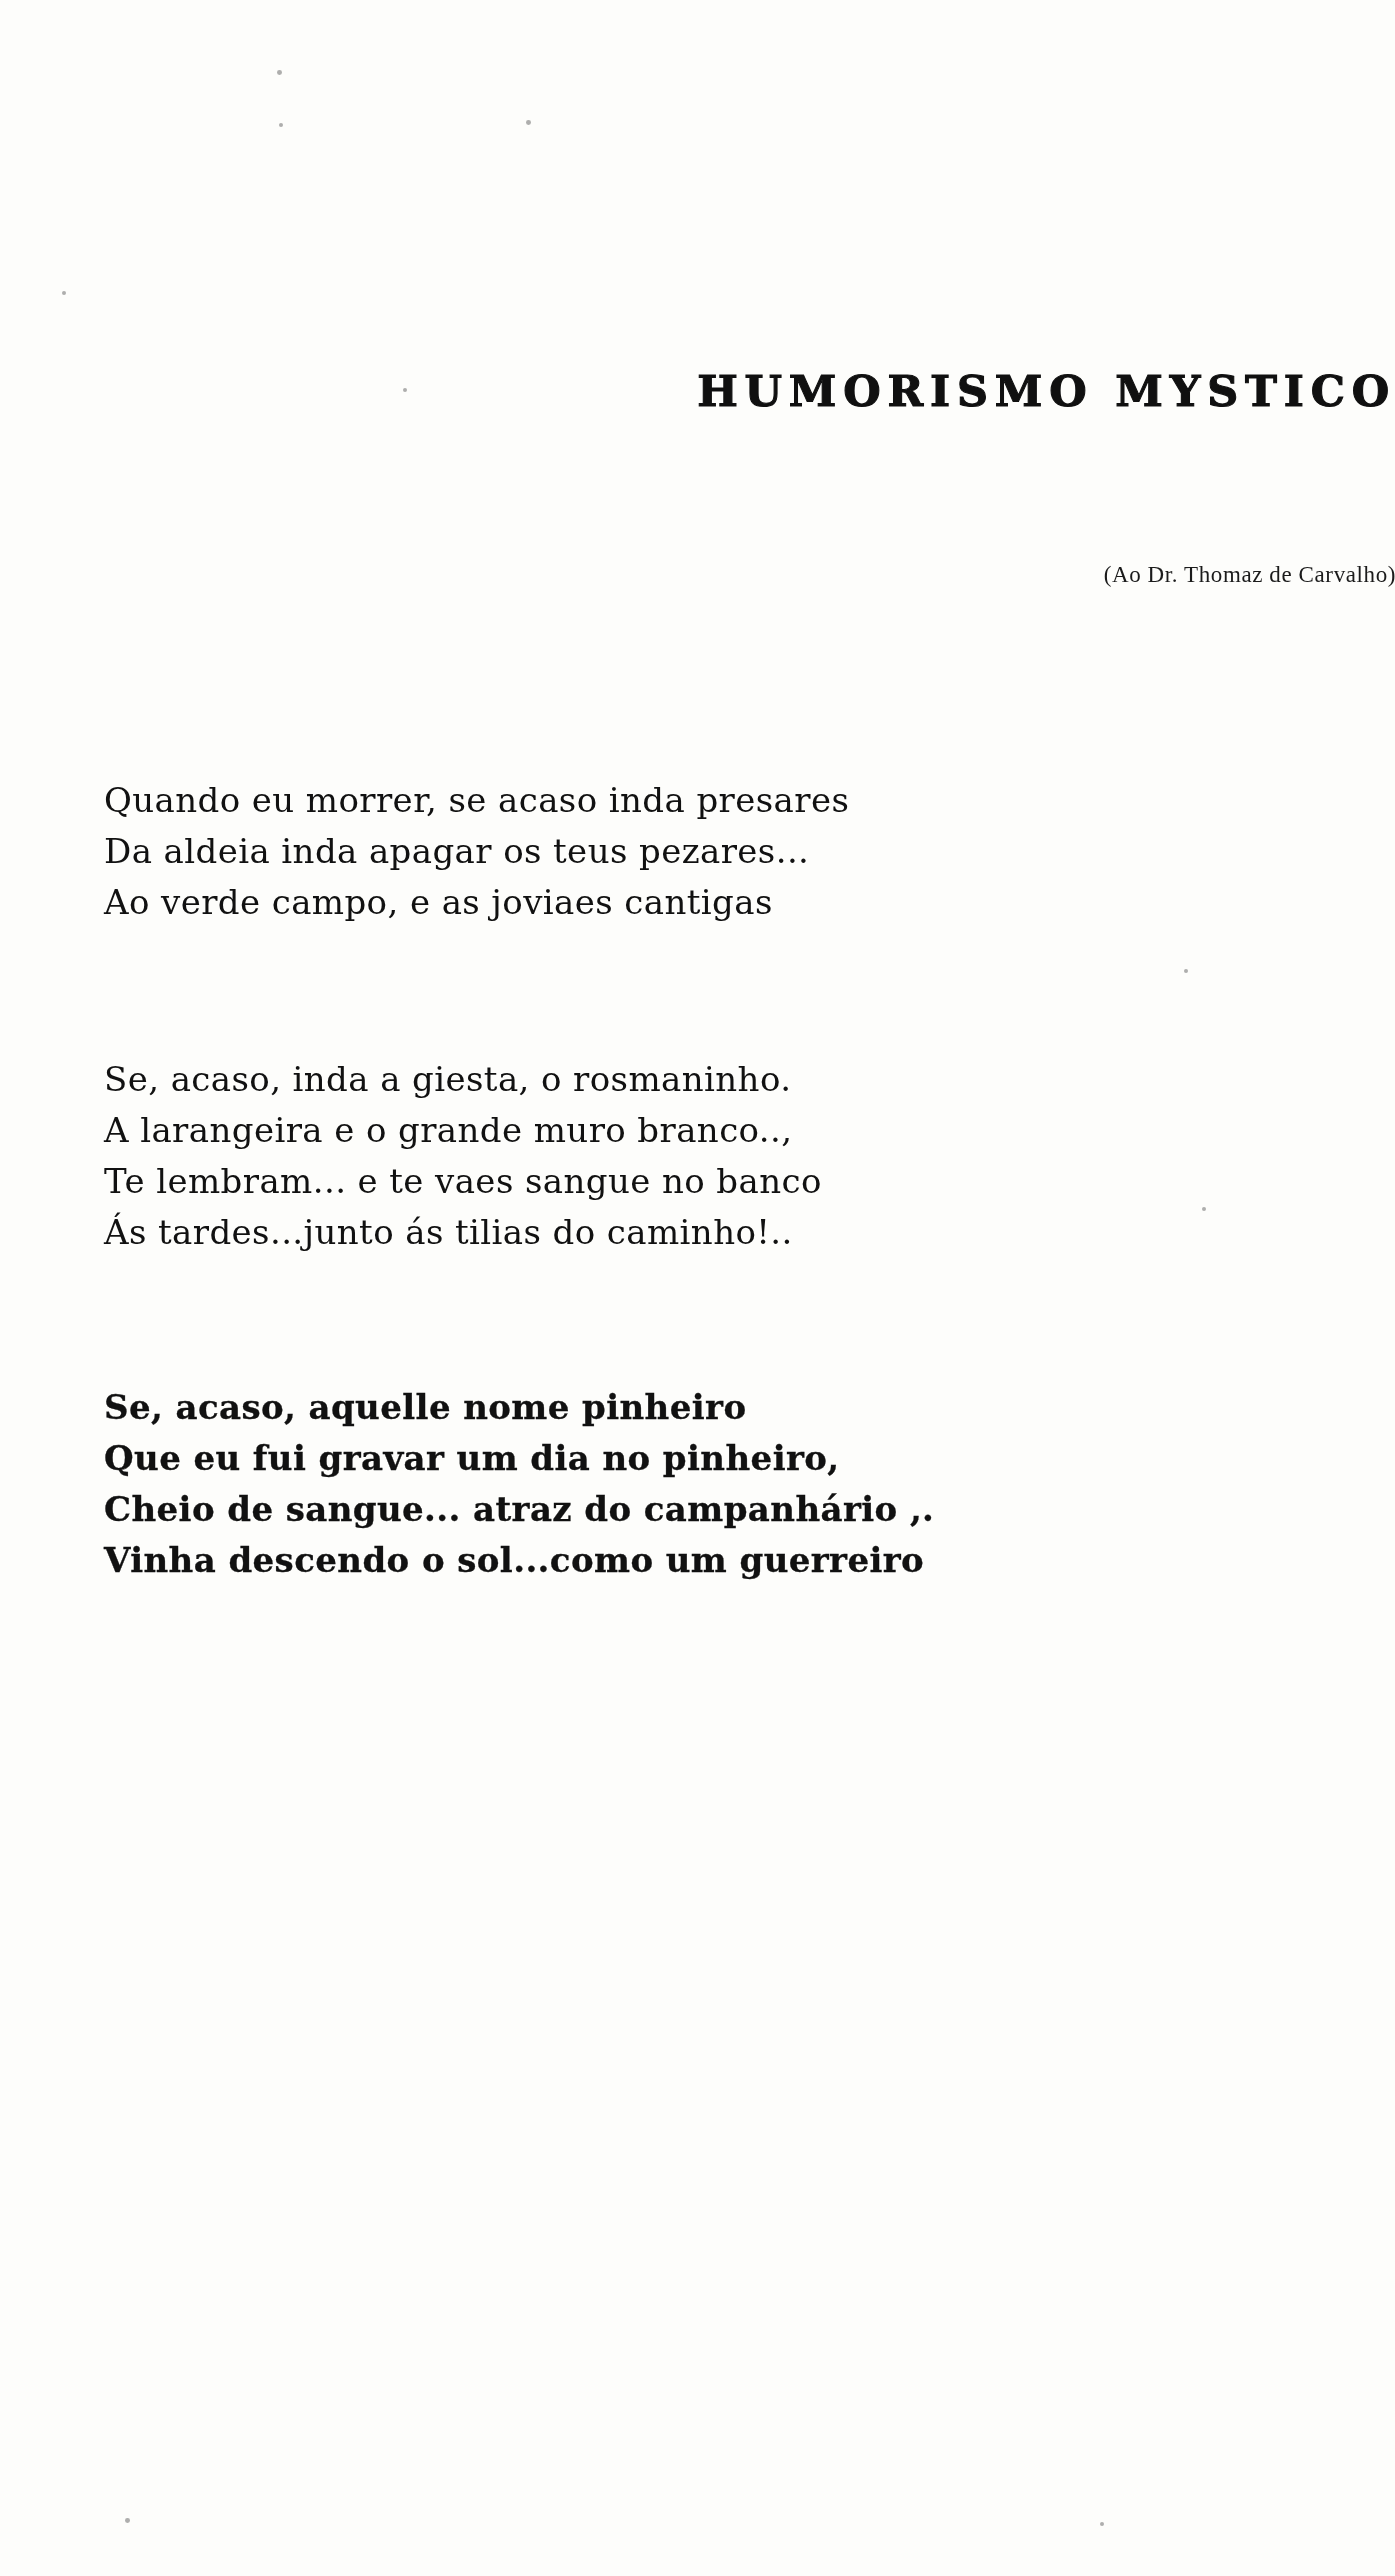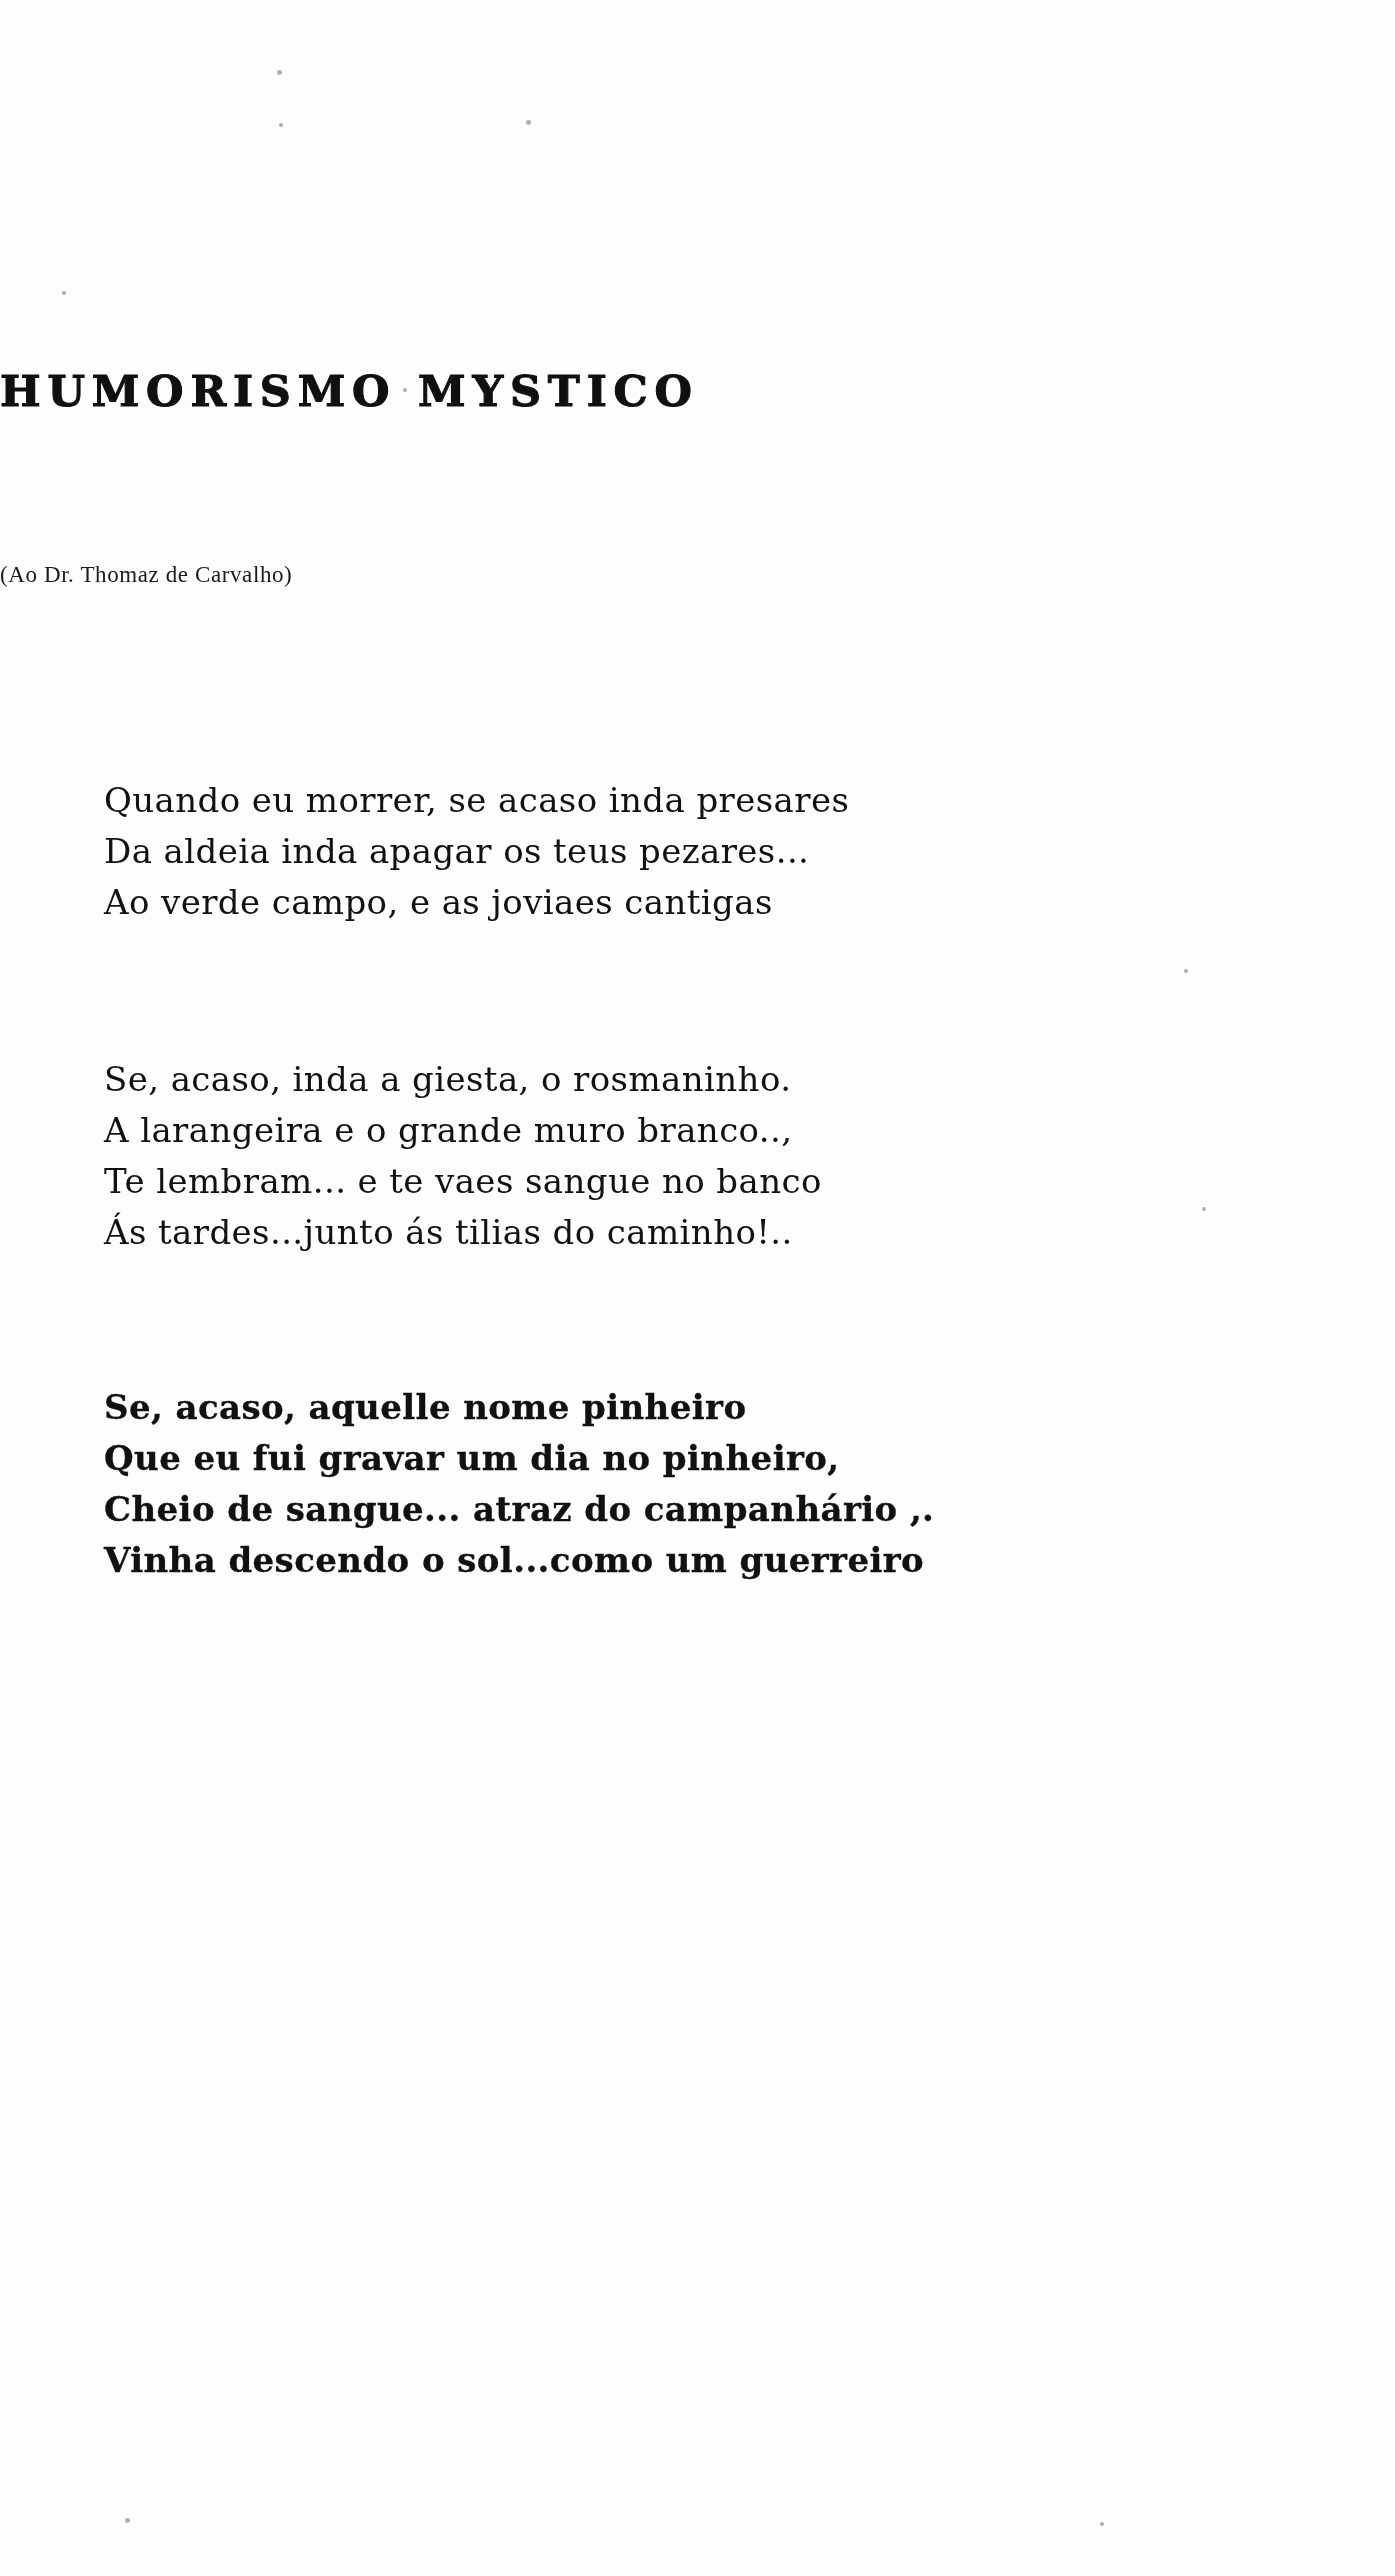--- a/index.html
+++ b/index.html
@@ -28,35 +28,35 @@
     background: #6e6e6e;
     border-radius: 50%;
     opacity: .55;
   }
 
   .poem-title {
     position: absolute;
     top: 366px;
     left: 0;
     width: 1396px;
-    text-align: left;
+    text-align: right;
     font-family: "DejaVu Serif", serif;
     font-weight: 700;
     font-size: 43px;
     letter-spacing: 6.8px;
     color: #101010;
     -webkit-text-stroke: 1.1px #101010;
   }
 
   .dedication {
     position: absolute;
     top: 562px;
     left: 0;
     width: 1396px;
-    text-align: left;
+    text-align: right;
     font-family: "Liberation Serif", serif;
     font-size: 23px;
     letter-spacing: 0.6px;
     color: #1b1b1b;
   }
 
   .stanzas {
     position: absolute;
     top: 775px;
     left: 92px;

